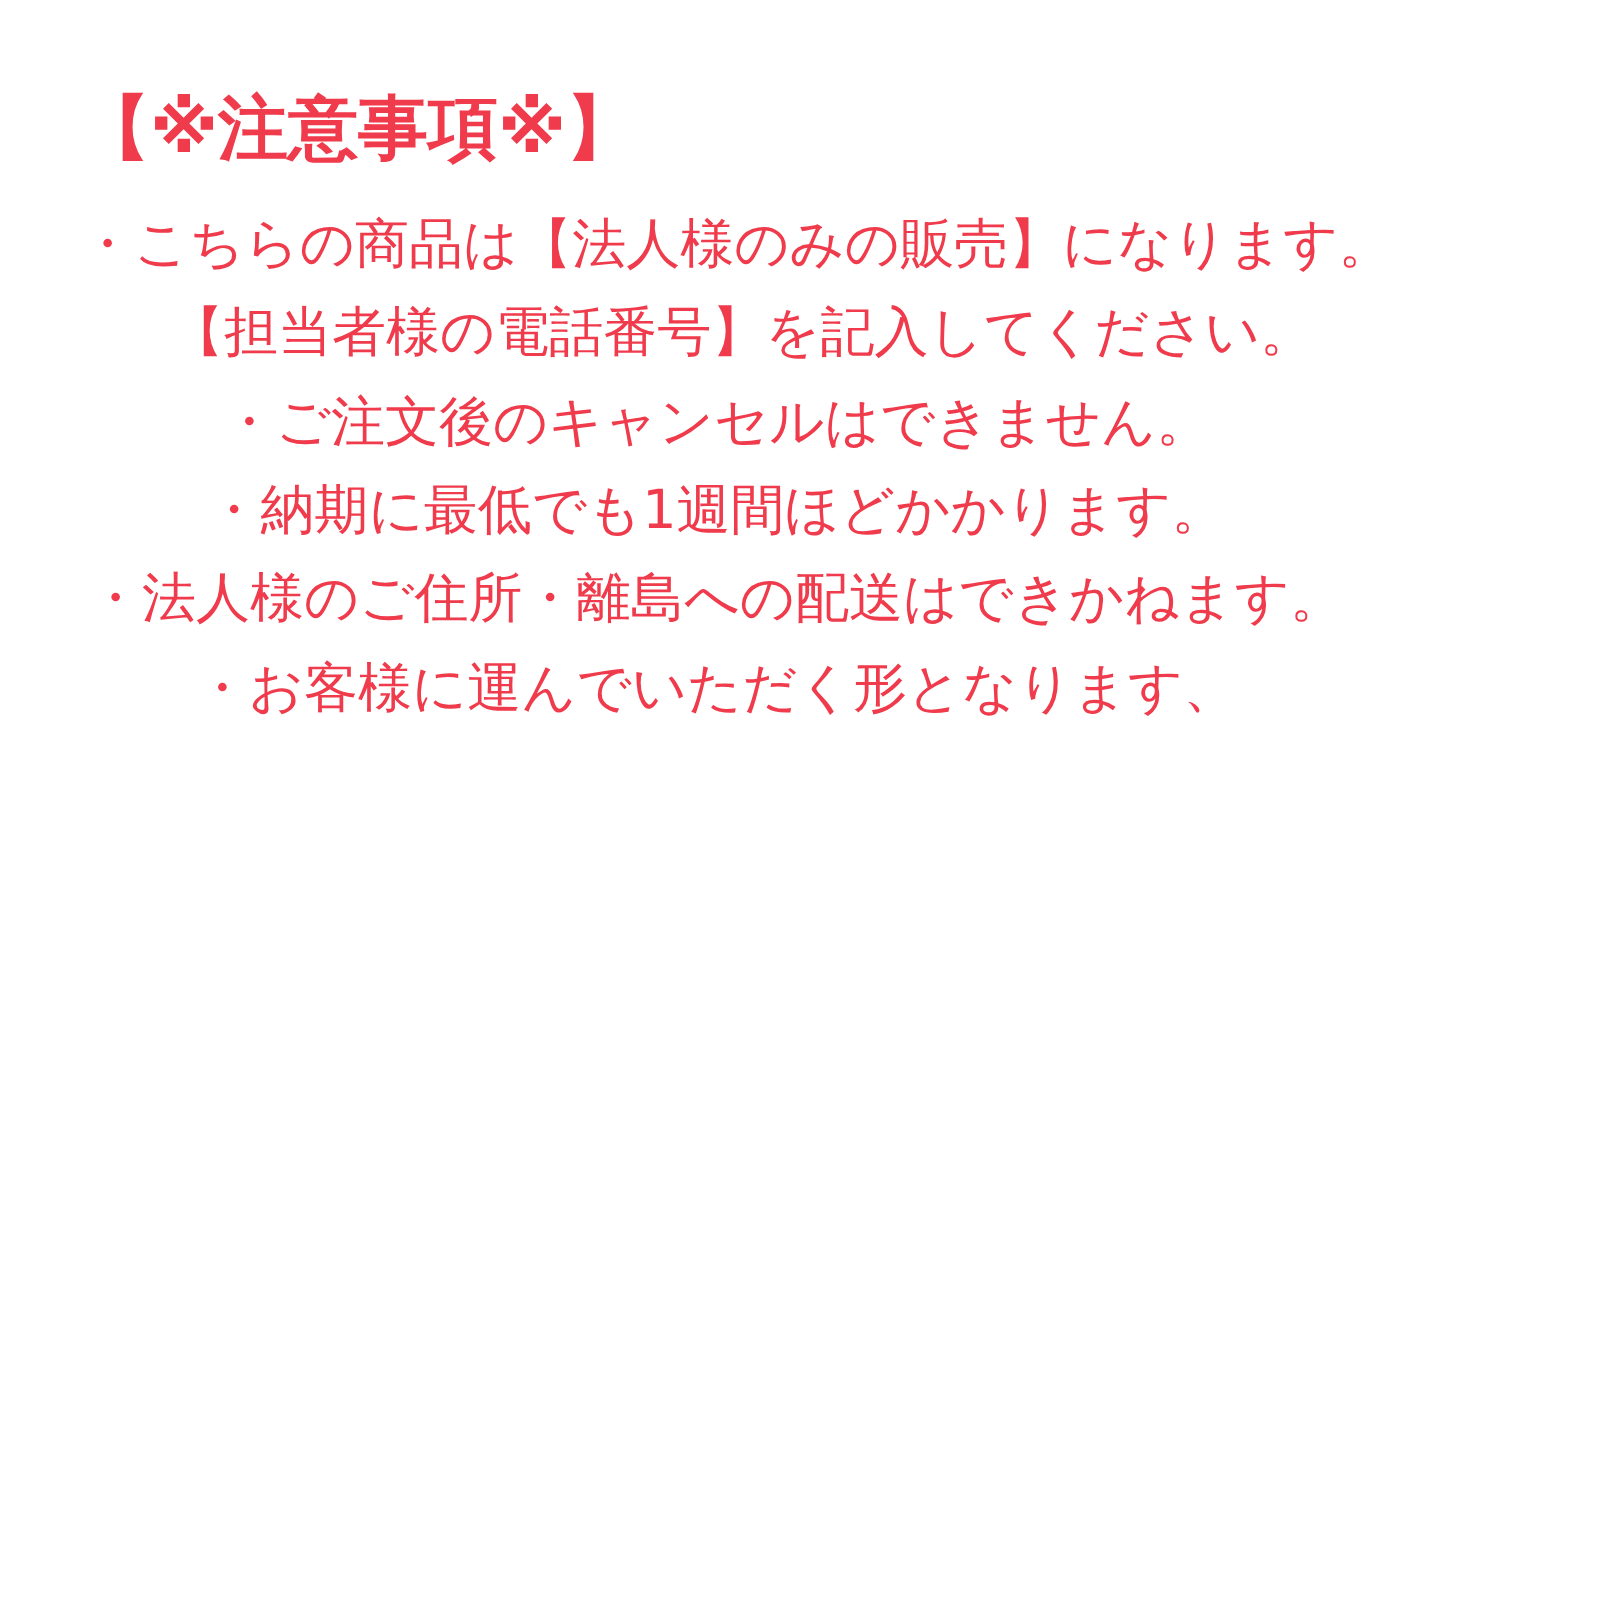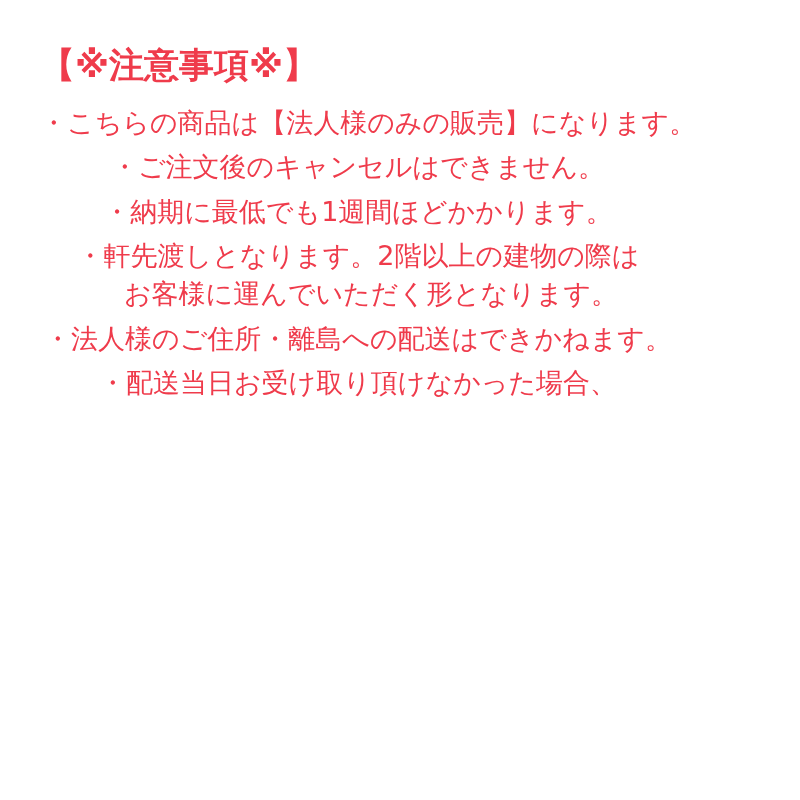--- a/index.html
+++ b/index.html
@@ -56,31 +56,28 @@
 </head>
 <body>
 
 <div class="notice-sheet">
   <h1 class="notice-title">【※注意事項※】</h1>
   <ul class="notice-list">
     <li class="notice-item">
       <div class="notice-line bullet">・こちらの商品は【法人様のみの販売】になります。</div>
     </li>
     <li class="notice-item">
+      <div class="notice-line cont">【担当者様の電話番号】を記入してください。</div>
     </li>
     <li class="notice-item">
       <div class="notice-line bullet">・ご注文後のキャンセルはできません。</div>
     </li>
     <li class="notice-item">
       <div class="notice-line bullet">・納期に最低でも1週間ほどかかります。</div>
     </li>
     <li class="notice-item">
-      <div class="notice-line bullet">・軒先渡しとなります。2階以上の建物の際は</div>
-      <div class="notice-line cont">お客様に運んでいただく形となります。</div>
-    </li>
-    <li class="notice-item">
       <div class="notice-line bullet">・法人様のご住所・離島への配送はできかねます。</div>
     </li>
     <li class="notice-item">
-      <div class="notice-line bullet">・配送当日お受け取り頂けなかった場合、</div>
+      <div class="notice-line bullet">・お客様に運んでいただく形となります、</div>
     </li>
   </ul>
 </div>
 
 </body></html>

